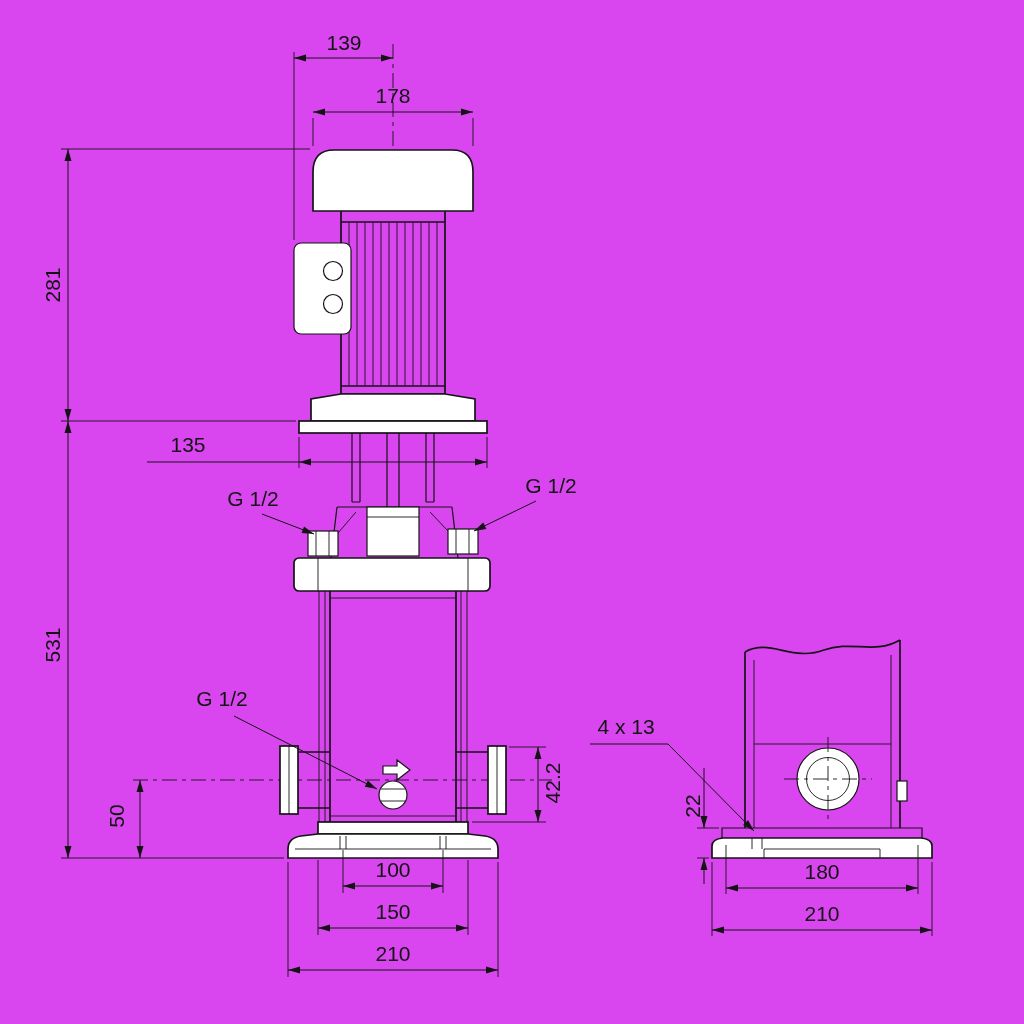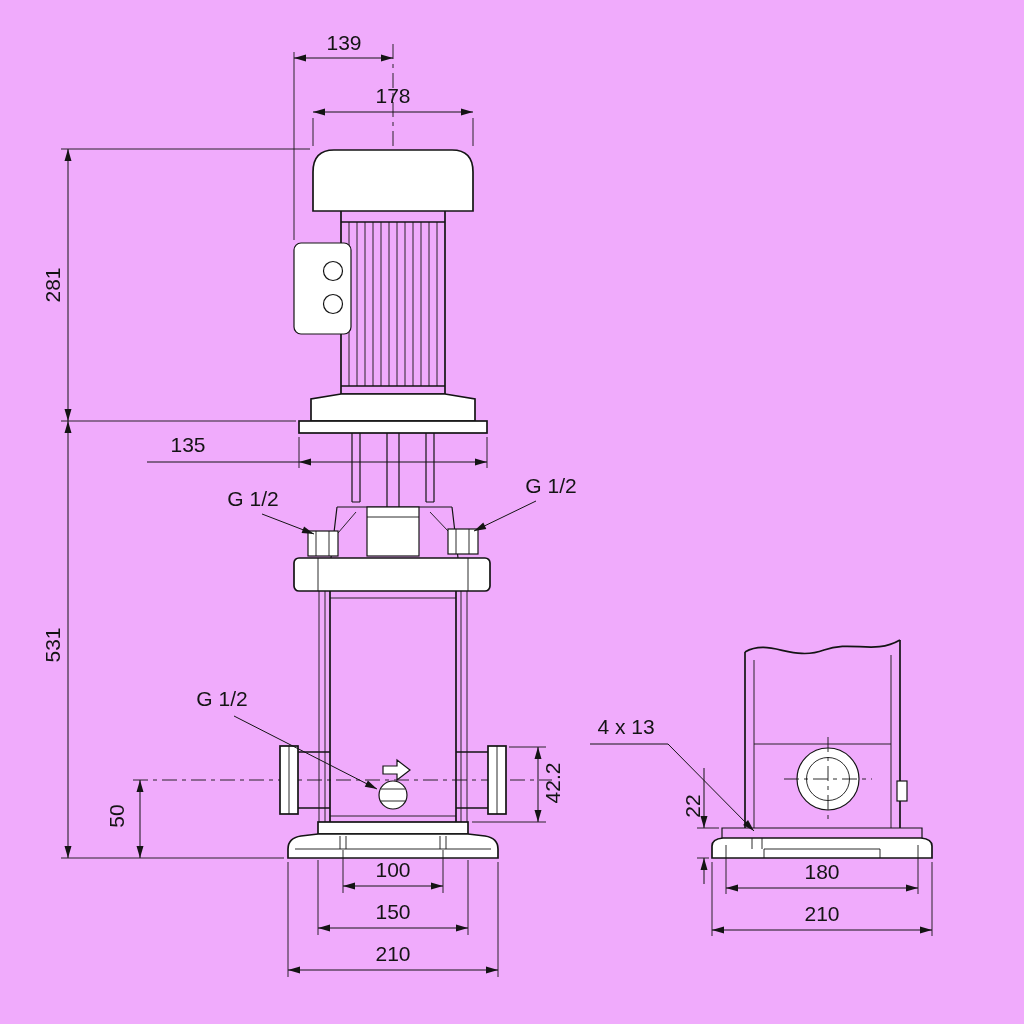--- a/index.html
+++ b/index.html
@@ -1,16 +1,16 @@
 <!DOCTYPE html>
 <html><head>
 <meta charset="utf-8">
 <style>
   html,body{margin:0;padding:0;background:#ffffff;}
-  .stage{width:1024px;height:1024px;background:#f0abfc;position:relative;}
+  .stage{width:1024px;height:1024px;background:#d946ef;position:relative;}
   svg{display:block;}
   
   .ol{fill:none;stroke:#141414;stroke-width:1.7;}
   .md{fill:none;stroke:#141414;stroke-width:1.2;}
   .tn{fill:none;stroke:#141414;stroke-width:0.9;}
   .fw{fill:#ffffff;stroke:#141414;stroke-width:1.7;}
   .fwm{fill:#ffffff;stroke:#141414;stroke-width:1.2;}
   
   .dim{fill:none;stroke:#141414;stroke-width:1;}
   .ext{fill:none;stroke:#141414;stroke-width:0.9;}

